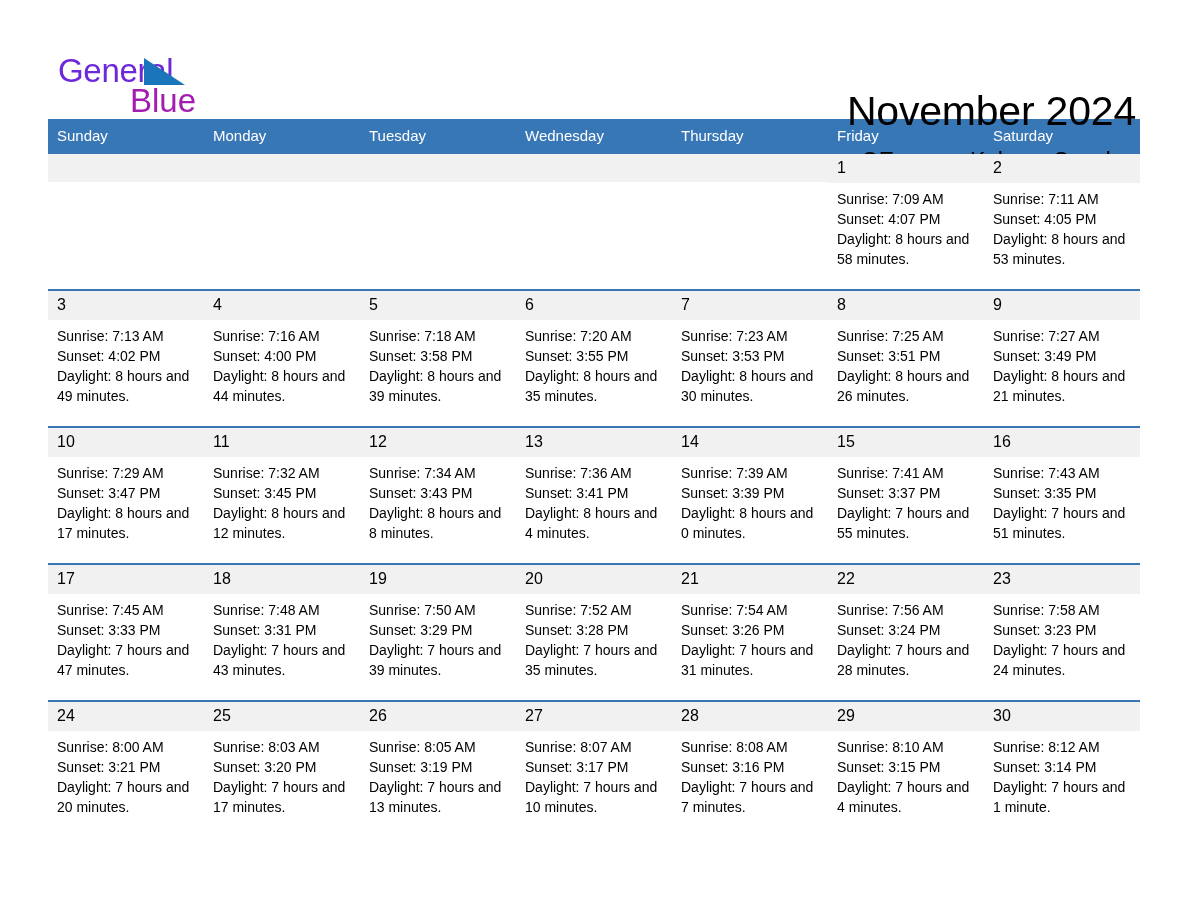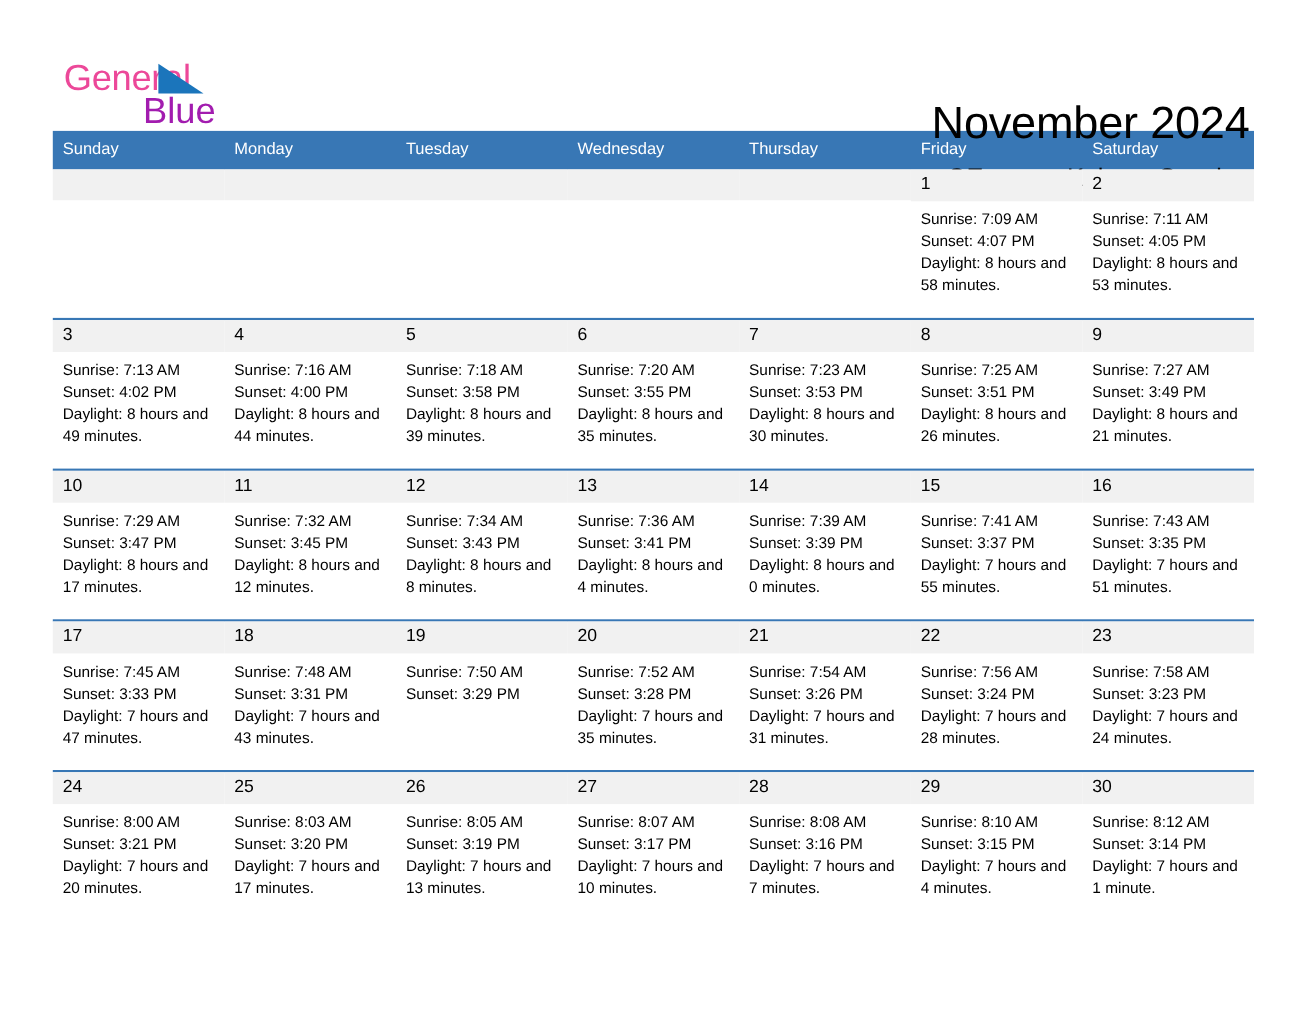--- a/index.html
+++ b/index.html
@@ -26,21 +26,21 @@
     padding-top: 42px;
   }
   .logo {
     position: relative;
     width: 160px;
     height: 70px;
     flex: none;
   }
   .logo-general {
     font-size: 33px;
-    color: #ec4899;
+    color: #6d28d9;
     letter-spacing: -0.3px;
     line-height: 1;
     position: absolute;
     left: 10px;
     top: 12px;
     font-weight: 400;
   }
   .logo-tri {
     position: absolute;
     left: 96px;
@@ -311,20 +311,21 @@
               <div>Sunrise: 7:48 AM</div>
               <div>Sunset: 3:31 PM</div>
               <div class="wrap">Daylight: 7 hours and 43 minutes.</div>
             </div>
           </div>
           <div class="day-cell">
             <div class="day-num">19</div>
             <div class="day-info">
               <div>Sunrise: 7:50 AM</div>
               <div>Sunset: 3:29 PM</div>
+              <div class="wrap">Daylight: 7 hours and 39 minutes.</div>
             </div>
           </div>
           <div class="day-cell">
             <div class="day-num">20</div>
             <div class="day-info">
               <div>Sunrise: 7:52 AM</div>
               <div>Sunset: 3:28 PM</div>
               <div class="wrap">Daylight: 7 hours and 35 minutes.</div>
             </div>
           </div>

